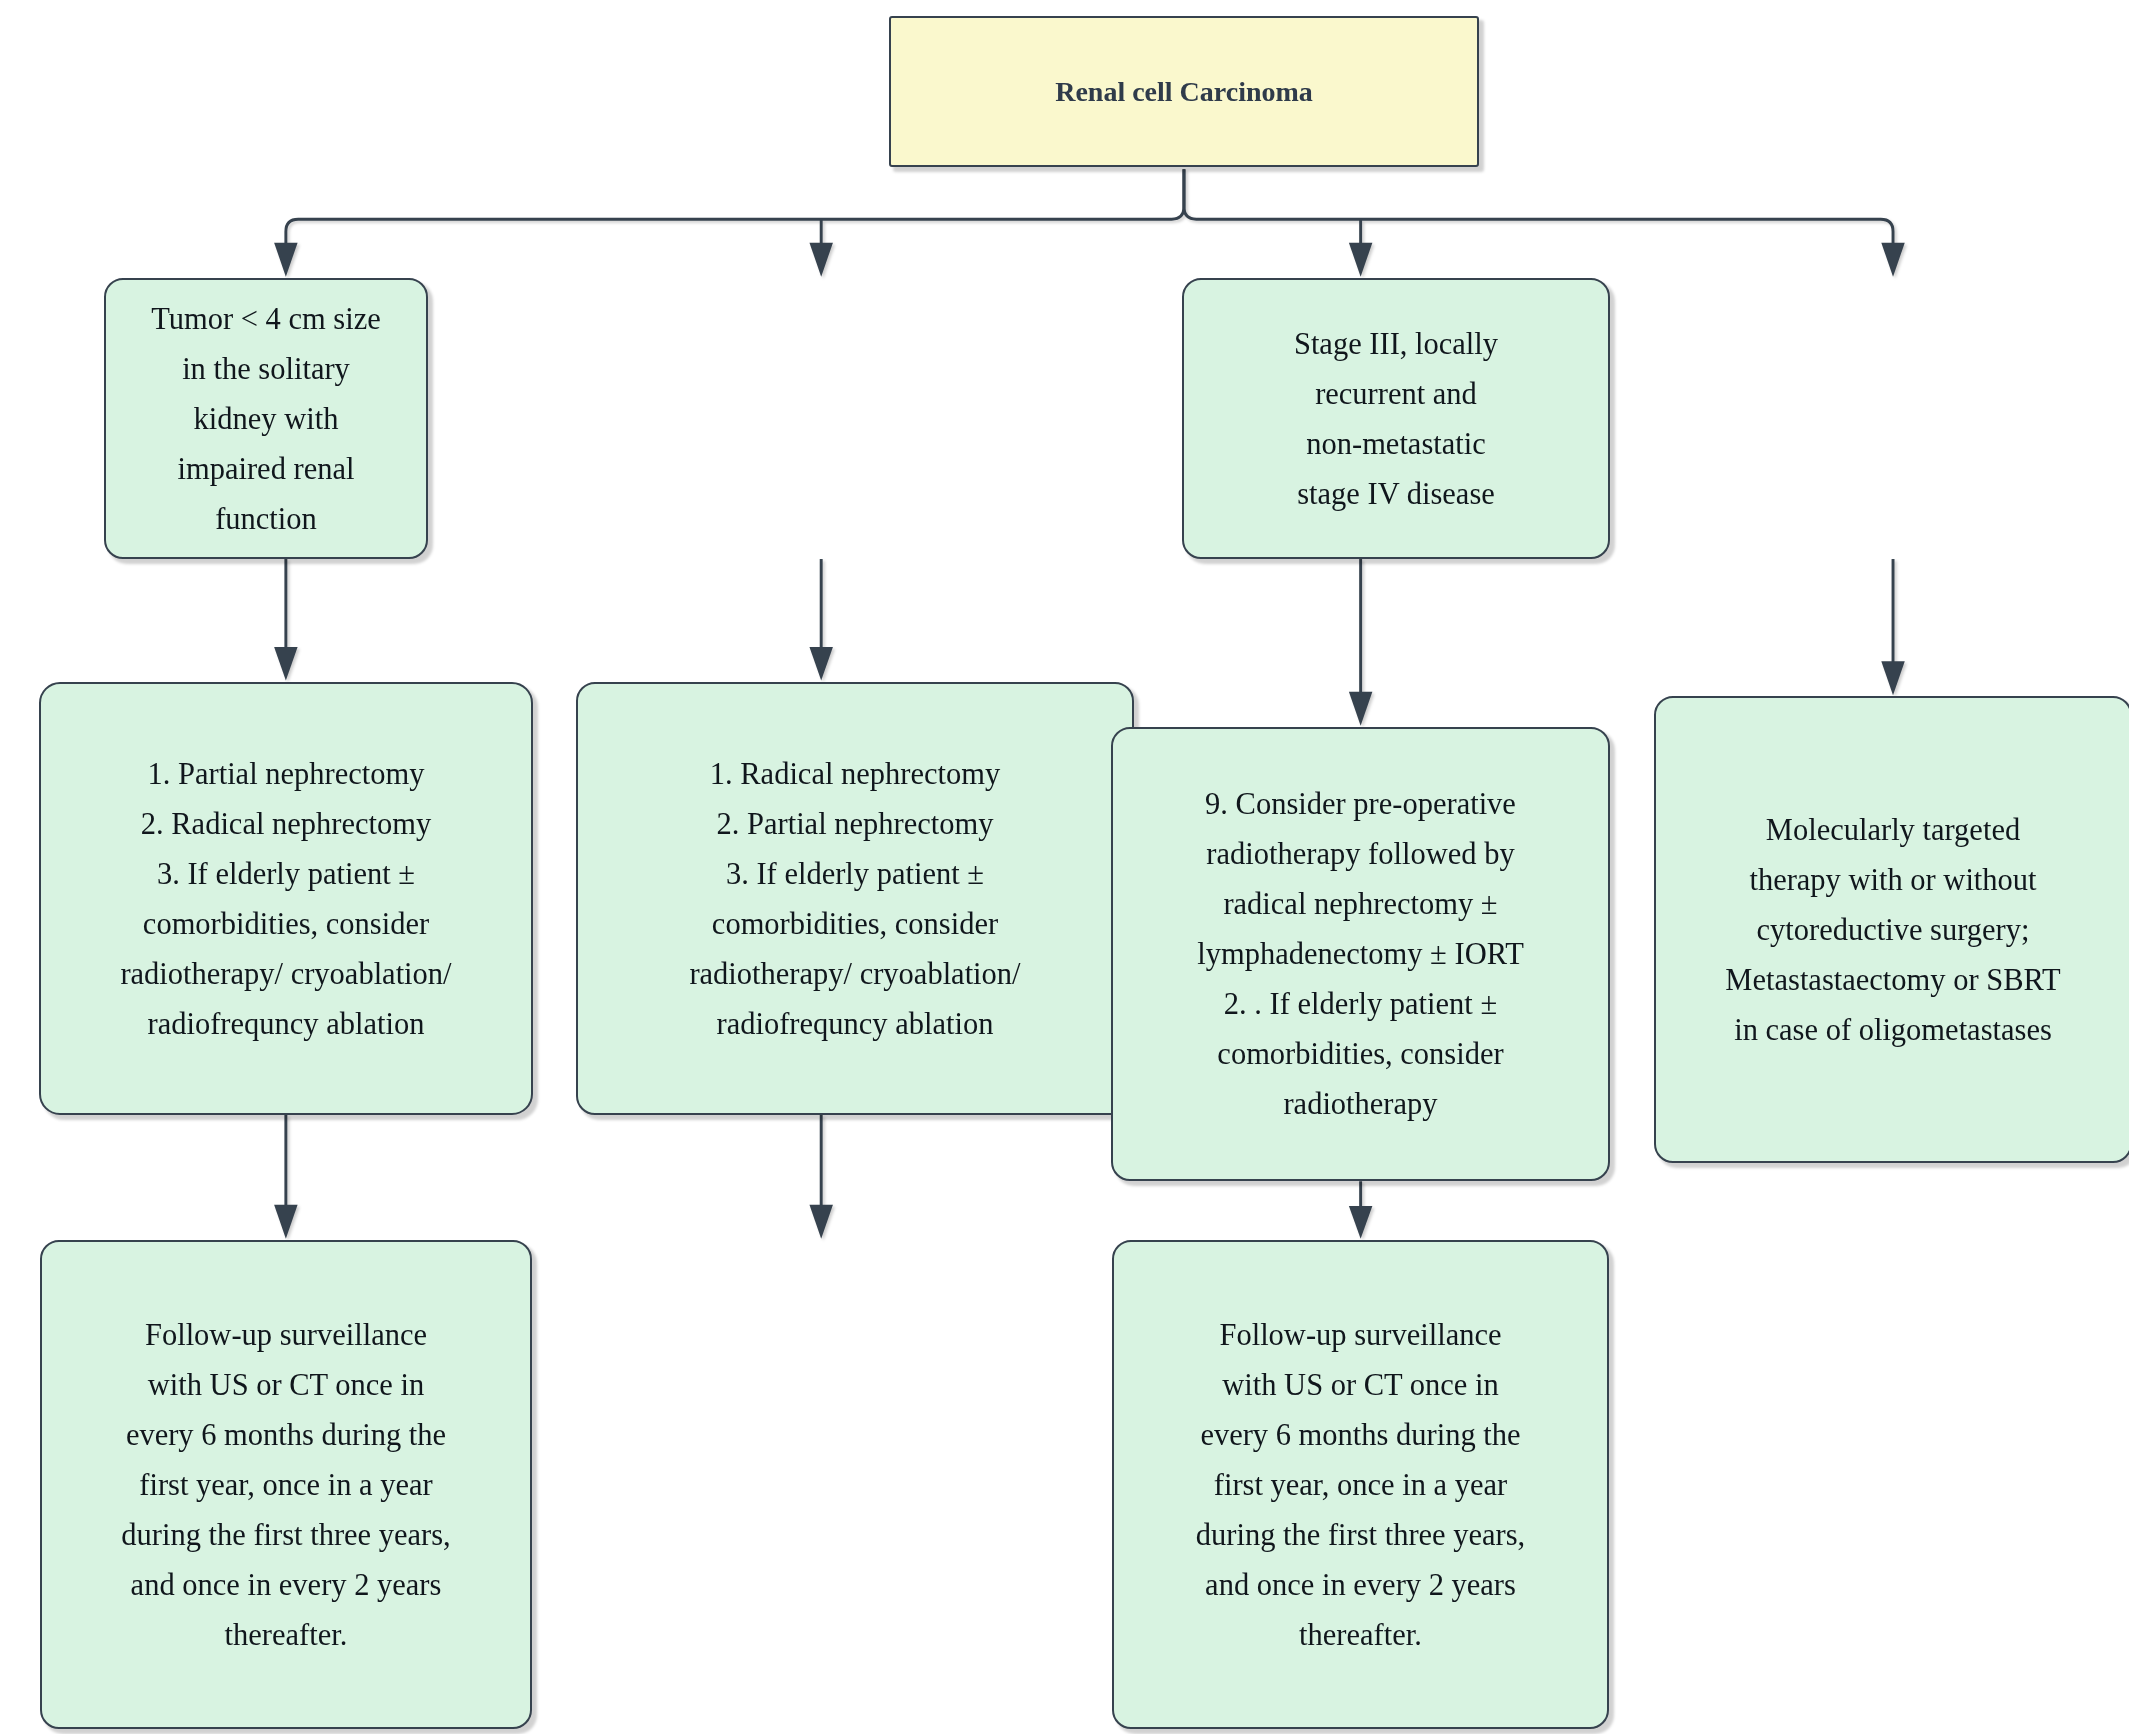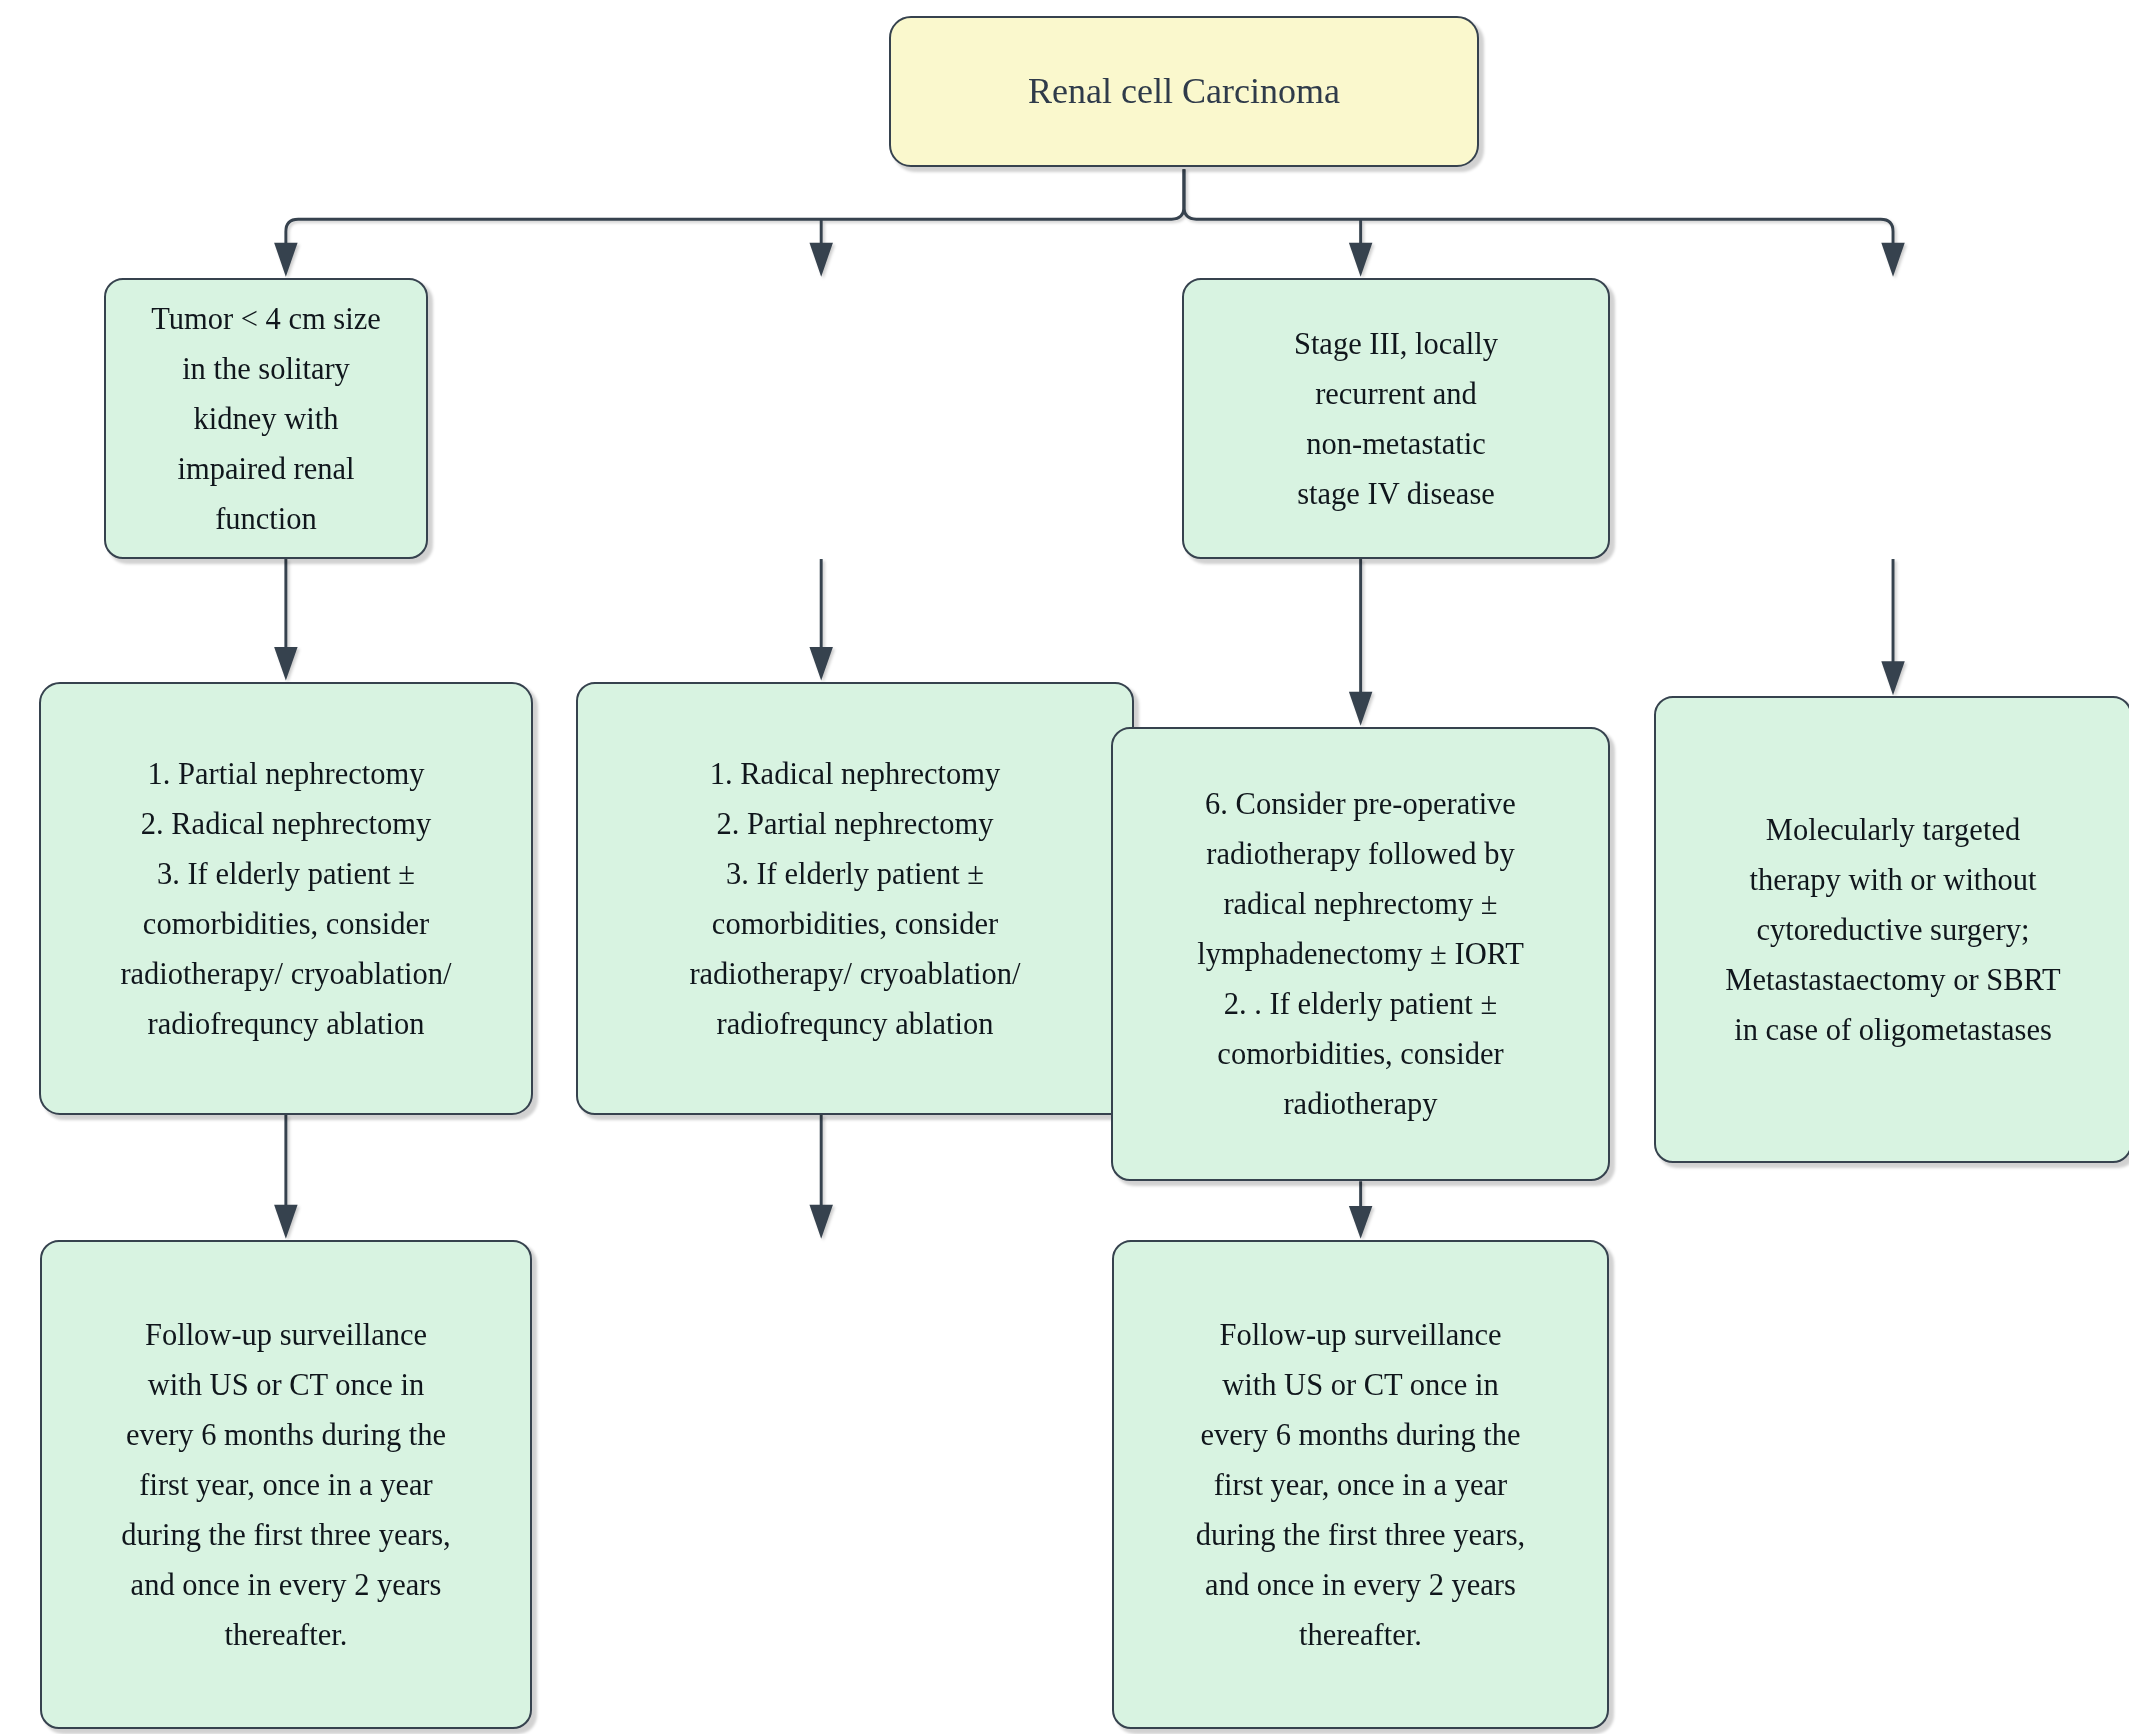--- a/index.html
+++ b/index.html
@@ -24,23 +24,24 @@
     display:flex;align-items:center;justify-content:center;
     text-align:center;
     color:var(--text,#10161c);
     font-size:30.5px;line-height:50px;
     box-shadow:4.1px 4.1px 2.9px rgba(0,0,0,0.18);
     padding:4.7px 10.6px;
   }
   .node .label{white-space:pre-line;display:block;width:100%;}
   .node.root{
     background:var(--root-fill,#faf8cd);
-    border-radius:22px;
-    font-size:36px;line-height:53px;
+    border-radius:3px;
+    font-size:28px;line-height:53px;
     color:var(--title-text,#2f3b4a);
+    font-weight:bold;
   }
 </style>
 </head>
 <body>
 
 <div class="canvas">
 
   <svg class="edges" viewBox="0 0 3627 2955" aria-hidden="true">
 
     <path d="M 2017 288 L 2017 352 Q 2017 373 1996 373 L 508 373 Q 487 373 487 394 L 487 414"></path>
@@ -97,21 +98,21 @@
   </div>
   <div class="node" style="left:576px;top:682px;width:558px;height:433px;">
     <span class="label">1. Radical nephrectomy
 2. Partial nephrectomy
 3. If elderly patient ±
 comorbidities, consider
 radiotherapy/ cryoablation/
 radiofrequncy ablation</span>
   </div>
   <div class="node" style="left:1111px;top:727px;width:499px;height:454px;">
-    <span class="label">6. Consider pre-operative
+    <span class="label">9. Consider pre-operative
 radiotherapy followed by
 radical nephrectomy ±
 lymphadenectomy ± IORT
 2. . If elderly patient ±
 comorbidities, consider
 radiotherapy</span>
   </div>
   <div class="node" style="left:1654px;top:696px;width:478px;height:467px;">
     <span class="label">Molecularly targeted
 therapy with or without

